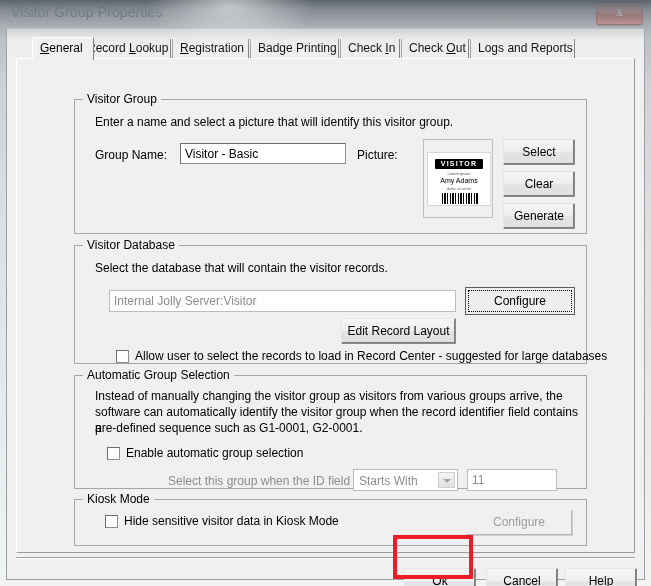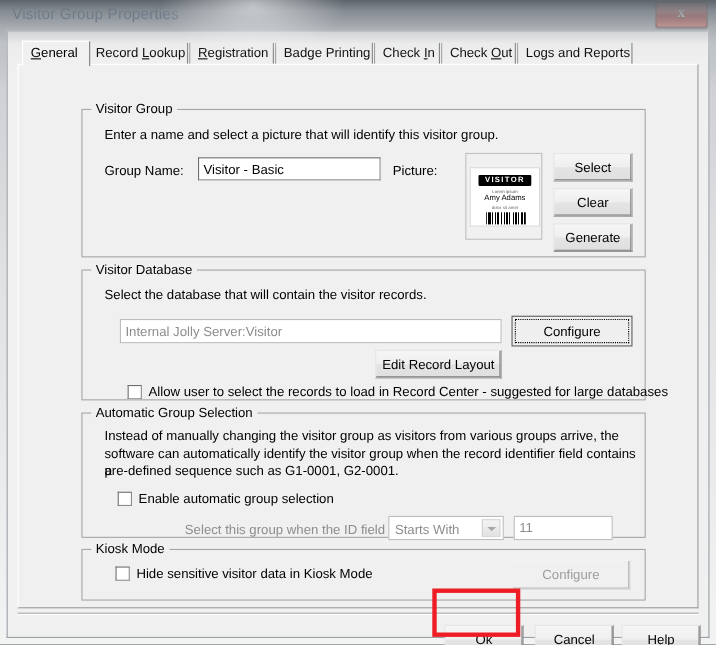--- a/index.html
+++ b/index.html
@@ -342,21 +342,21 @@
   <div id="title-bar">
     <div id="title-text">Visitor Group Properties</div>
     <div id="close-button">
       <div class="x">x</div>
     </div>
   </div>
 
   <div id="client">
 
     <div id="tab-strip">
-      <div class="tab selected" style="left:4px; width:62px;"><u>G</u><span>eneral</span></div>
+      <div class="tab selected" style="left:16px; width:62px;"><u>G</u><span>eneral</span></div>
       <div class="tab" style="left:63px; width:92px;"><span>Record </span><u>L</u><span>ookup</span></div>
       <div class="tab" style="left:156px; width:77px;"><u>R</u><span>egistration</span></div>
       <div class="tab" style="left:234px; width:89px;"><span>Badge Printing</span></div>
       <div class="tab" style="left:324px; width:60px;"><span>Check </span><u>I</u><span>n</span></div>
       <div class="tab" style="left:385px; width:68px;"><span>Check </span><u>O</u><span>ut</span></div>
       <div class="tab" style="left:454px; width:105px;"><span>Lo</span><u>g</u><span>s and Reports</span></div>
     </div>
 
     <div id="tab-page">
 

